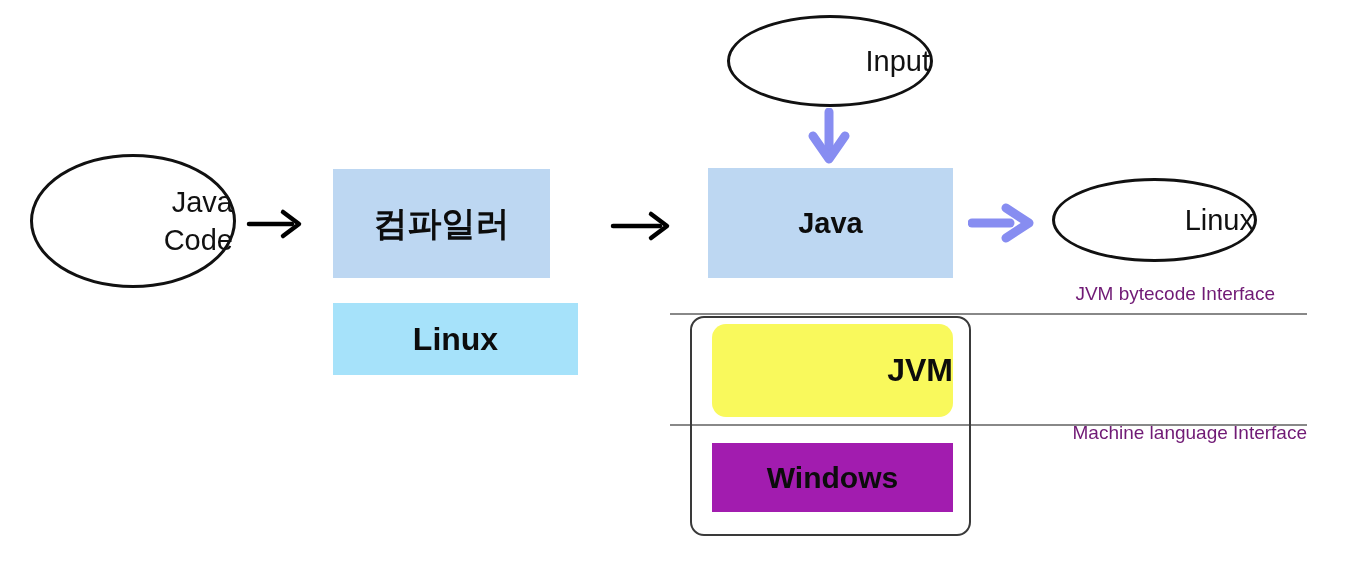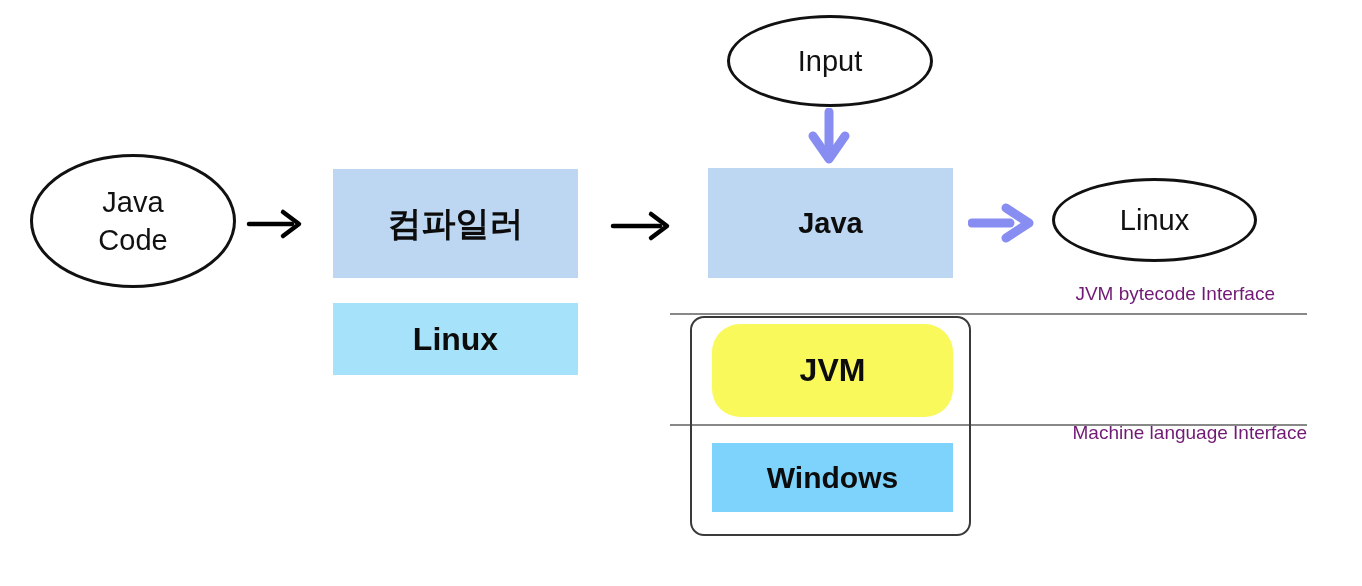--- a/index.html
+++ b/index.html
@@ -13,21 +13,21 @@
   }
 
   
   .ellipse {
     position: absolute;
     border: 3px solid #111111;
     border-radius: 50%;
     background: #ffffff;
     display: flex;
     flex-direction: column;
-    align-items: center;
+    align-items: flex-end;
     justify-content: center;
     text-align: center;
     color: #111111;
     box-sizing: border-box;
     z-index: 3;
   }
   .ellipse .ln { font-size: 29px; line-height: 38px; font-weight: 500; }
   .ellipse .single { font-size: 29px; font-weight: 500; }
 
   
@@ -39,22 +39,22 @@
     justify-content: center;
     text-align: center;
     color: #0c0c0c;
     box-sizing: border-box;
     z-index: 3;
   }
   .box-compiler    { background: #BDD7F2; font-size: 34px; font-weight: 700; }
   .box-linux       { background: #A6E2FA; font-size: 32px; font-weight: 700; }
   .box-bytecode    { background: #BDD7F2; font-size: 29px; font-weight: 700; }
   .box-bytecode .ln{ line-height: 37px; }
-  .box-jvm         { background: #F9F95C; border-radius: 28px; font-size: 32px; font-weight: 700; }
-  .box-windows     { background: #7dd3fc; font-size: 30px; font-weight: 700; }
+  .box-jvm         { background: #F9F95C; border-radius: 14px; font-size: 32px; font-weight: 700; align-items: flex-end; }
+  .box-windows     { background: #a21caf; font-size: 30px; font-weight: 700; }
 
   
   .hline {
     position: absolute;
     height: 2px;
     background: #888888;
     z-index: 1;
   }
 
   
@@ -87,21 +87,21 @@
   <div class="ellipse" style="left:30px; top:154px; width:206px; height:134px;">
     <span class="ln">Java</span>
     <span class="ln">Code</span>
   </div>
 
   <svg class="arrow" style="left:246px; top:206px;" width="64" height="36" viewBox="0 0 64 36">
     <path d="M3 18 H46" stroke="#000000" stroke-width="4.5" fill="none" stroke-linecap="round"></path>
     <path d="M37 6 L53 18 L37 30" stroke="#000000" stroke-width="4.5" fill="none" stroke-linecap="round" stroke-linejoin="round"></path>
   </svg>
 
-  <div class="box box-compiler" style="left:333px; top:169px; width:245px; height:109px;">
+  <div class="box box-compiler" style="left:333px; top:169px; width:217px; height:109px;">
     <span>컴파일러</span>
   </div>
 
   <div class="box box-linux" style="left:333px; top:303px; width:245px; height:72px;">
     <span>Linux</span>
   </div>
 
   <svg class="arrow" style="left:610px; top:208px;" width="68" height="36" viewBox="0 0 68 36">
     <path d="M3 18 H50" stroke="#000000" stroke-width="4.5" fill="none" stroke-linecap="round"></path>
     <path d="M41 6 L57 18 L41 30" stroke="#000000" stroke-width="4.5" fill="none" stroke-linecap="round" stroke-linejoin="round"></path>

